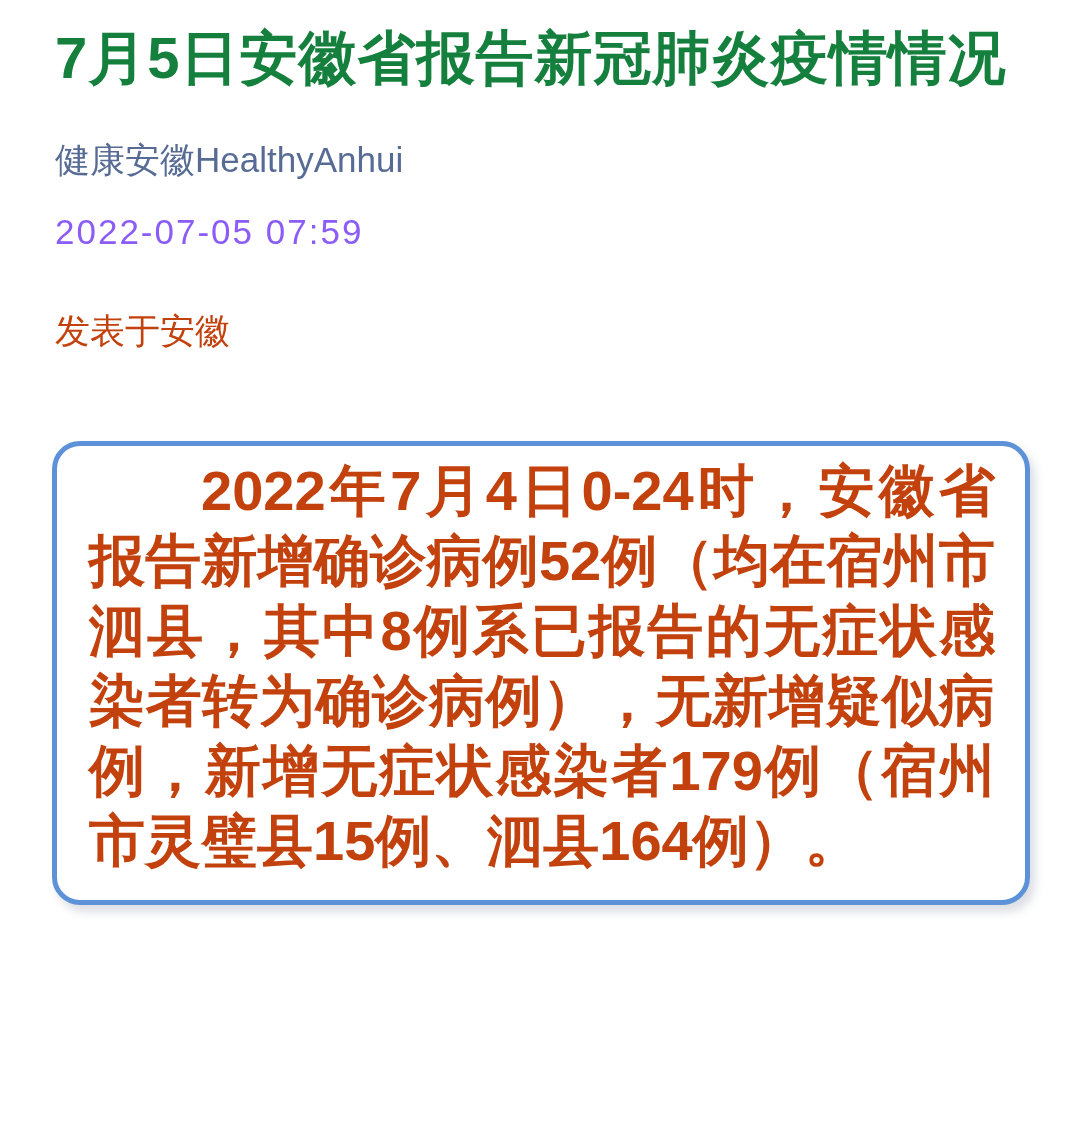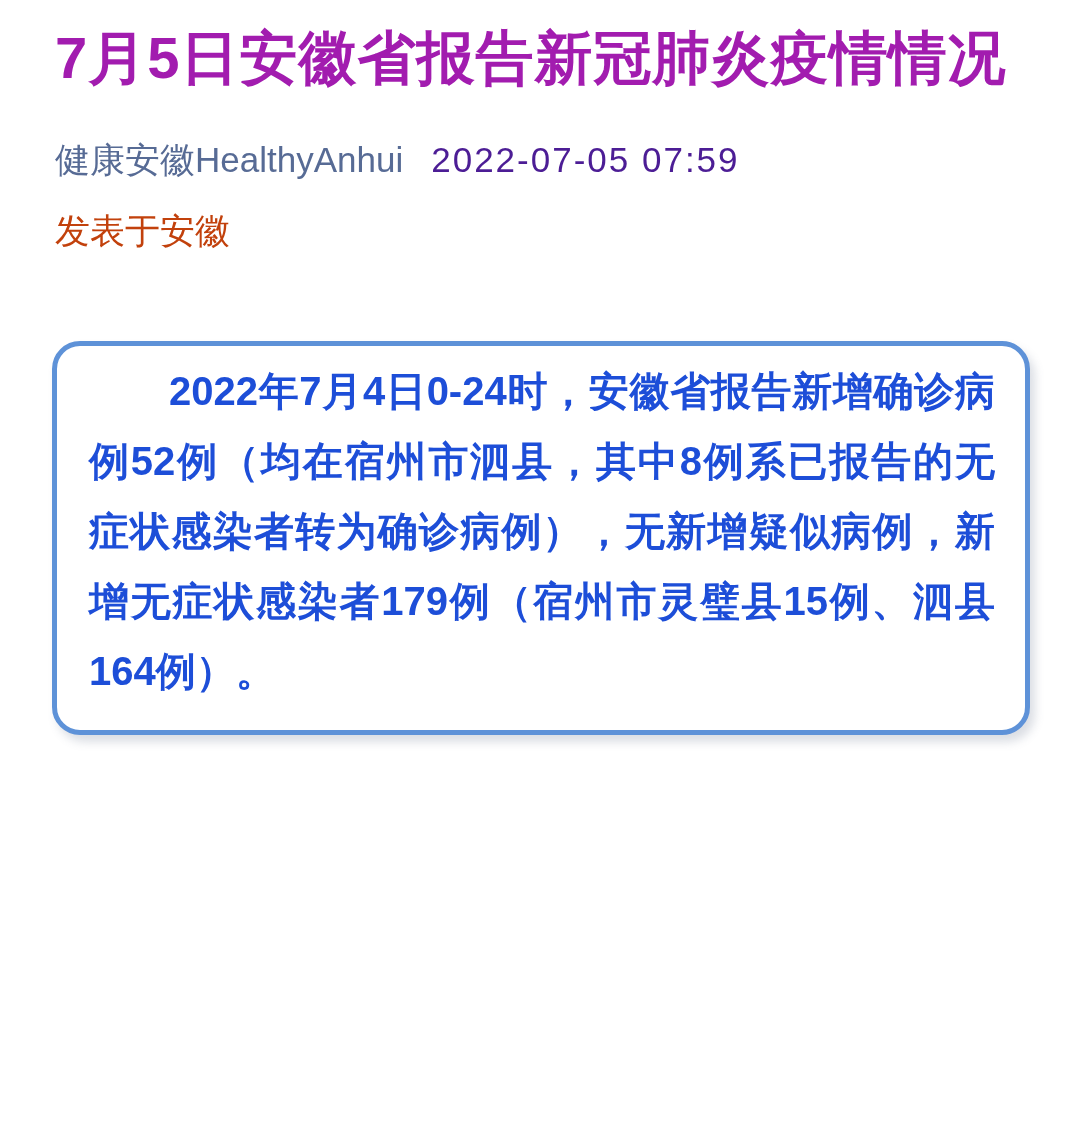--- a/index.html
+++ b/index.html
@@ -15,38 +15,39 @@
   }
   .page {
     padding: 26px 48px 0 55px;
     box-sizing: border-box;
   }
   .article-title {
     margin: 0 0 46px 0;
     font-size: 58px;
     line-height: 1.12;
     font-weight: 700;
-    color: #a21caf;
+    color: #15803d;
     letter-spacing: 1px;
   }
   .meta-row {
     display: flex;
     align-items: baseline;
     gap: 28px;
-    margin-bottom: 24px;
+    margin-bottom: 56px;
+    flex-direction: column;
   }
   .author-link {
     color: #576b95;
     font-size: 35px;
     font-weight: 400;
     cursor: pointer;
     white-space: nowrap;
   }
   .publish-time {
-    color: #4c1d95;
+    color: #8b5cf6;
     font-size: 35px;
     letter-spacing: 2px;
     white-space: nowrap;
   }
   .publish-location {
     color: #c2410c;
     font-size: 35px;
     margin-bottom: 86px;
   }
   .notice-box {
@@ -54,24 +55,24 @@
     width: 978px;
     margin-left: -3px;
     border: 5px solid #5e92d8;
     border-radius: 28px;
     padding: 10px 30px 24px 32px;
     background: #ffffff;
     box-shadow: 5px 7px 10px rgba(90, 105, 130, 0.22);
   }
   .notice-box p {
     margin: 0;
-    font-size: 40px;
+    font-size: 56px;
     line-height: 70px;
     font-weight: 700;
-    color: #1d4ed8;
+    color: #c2410c;
     text-indent: 2em;
     text-align: justify;
   }
   .notice-box p + p {
     margin-top: 38px;
   }
 </style>
 </head>
 <body>
 

